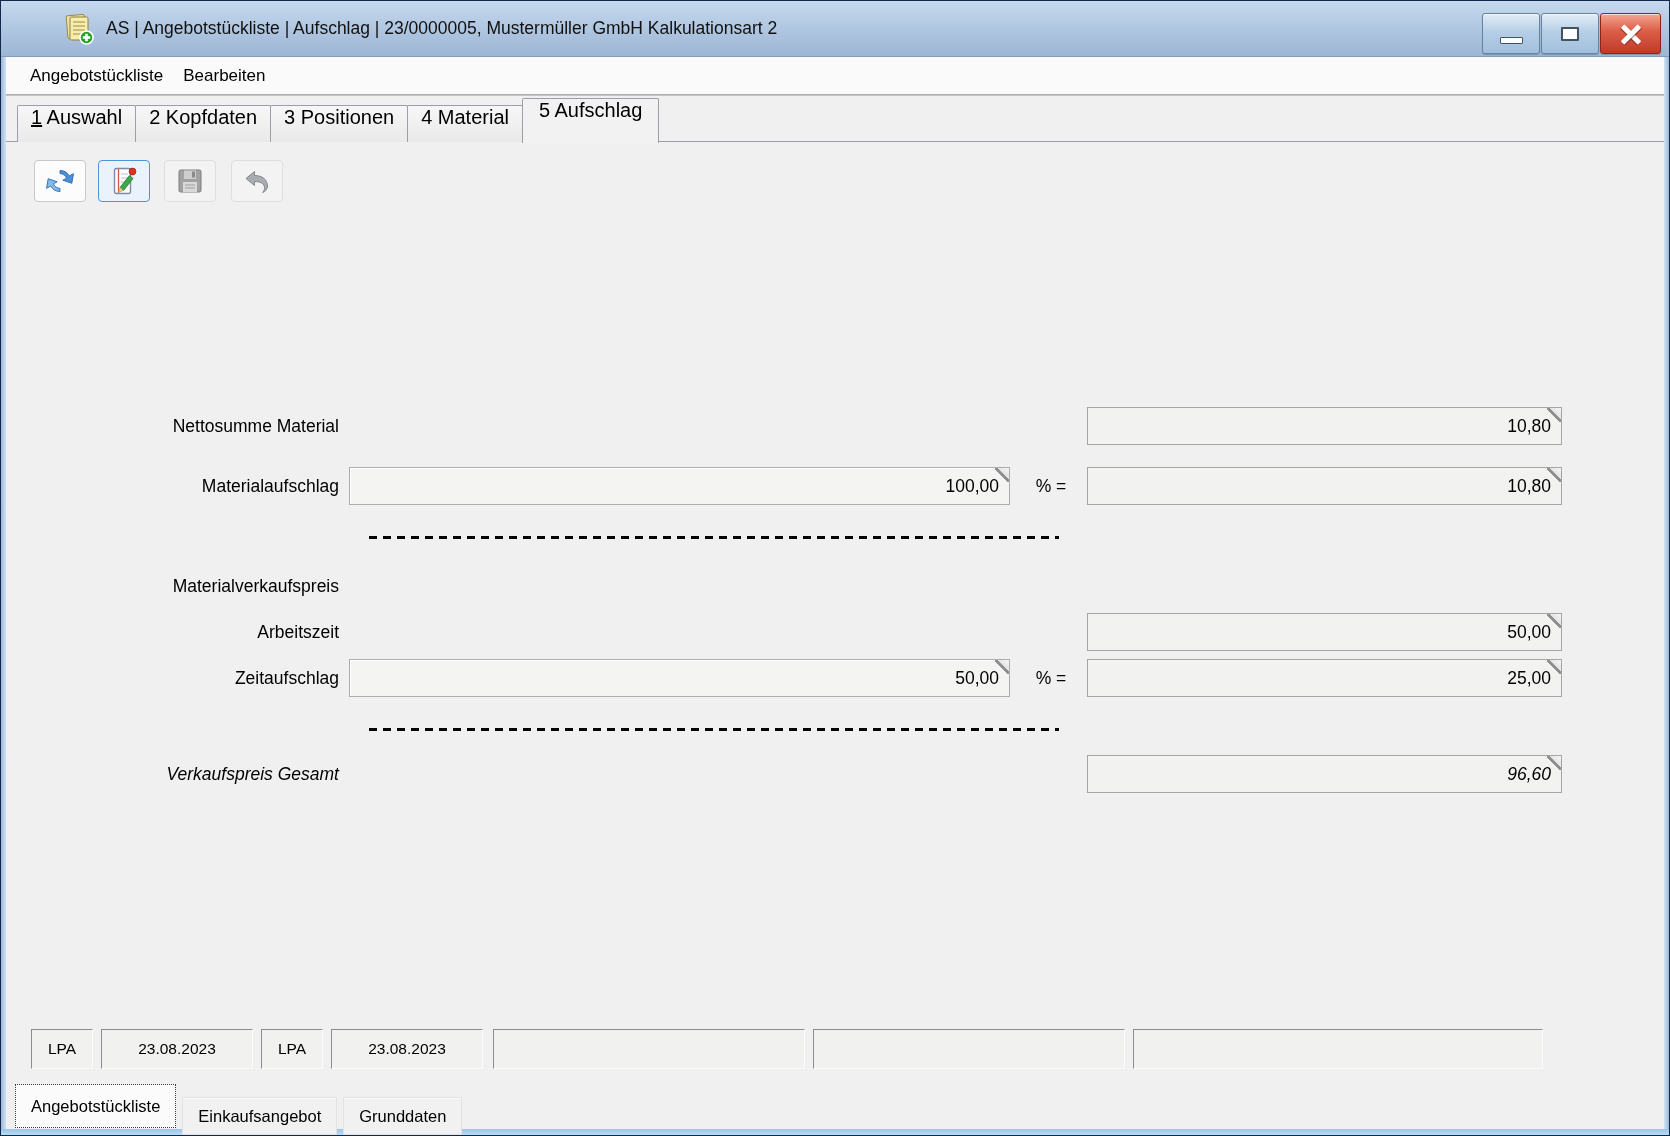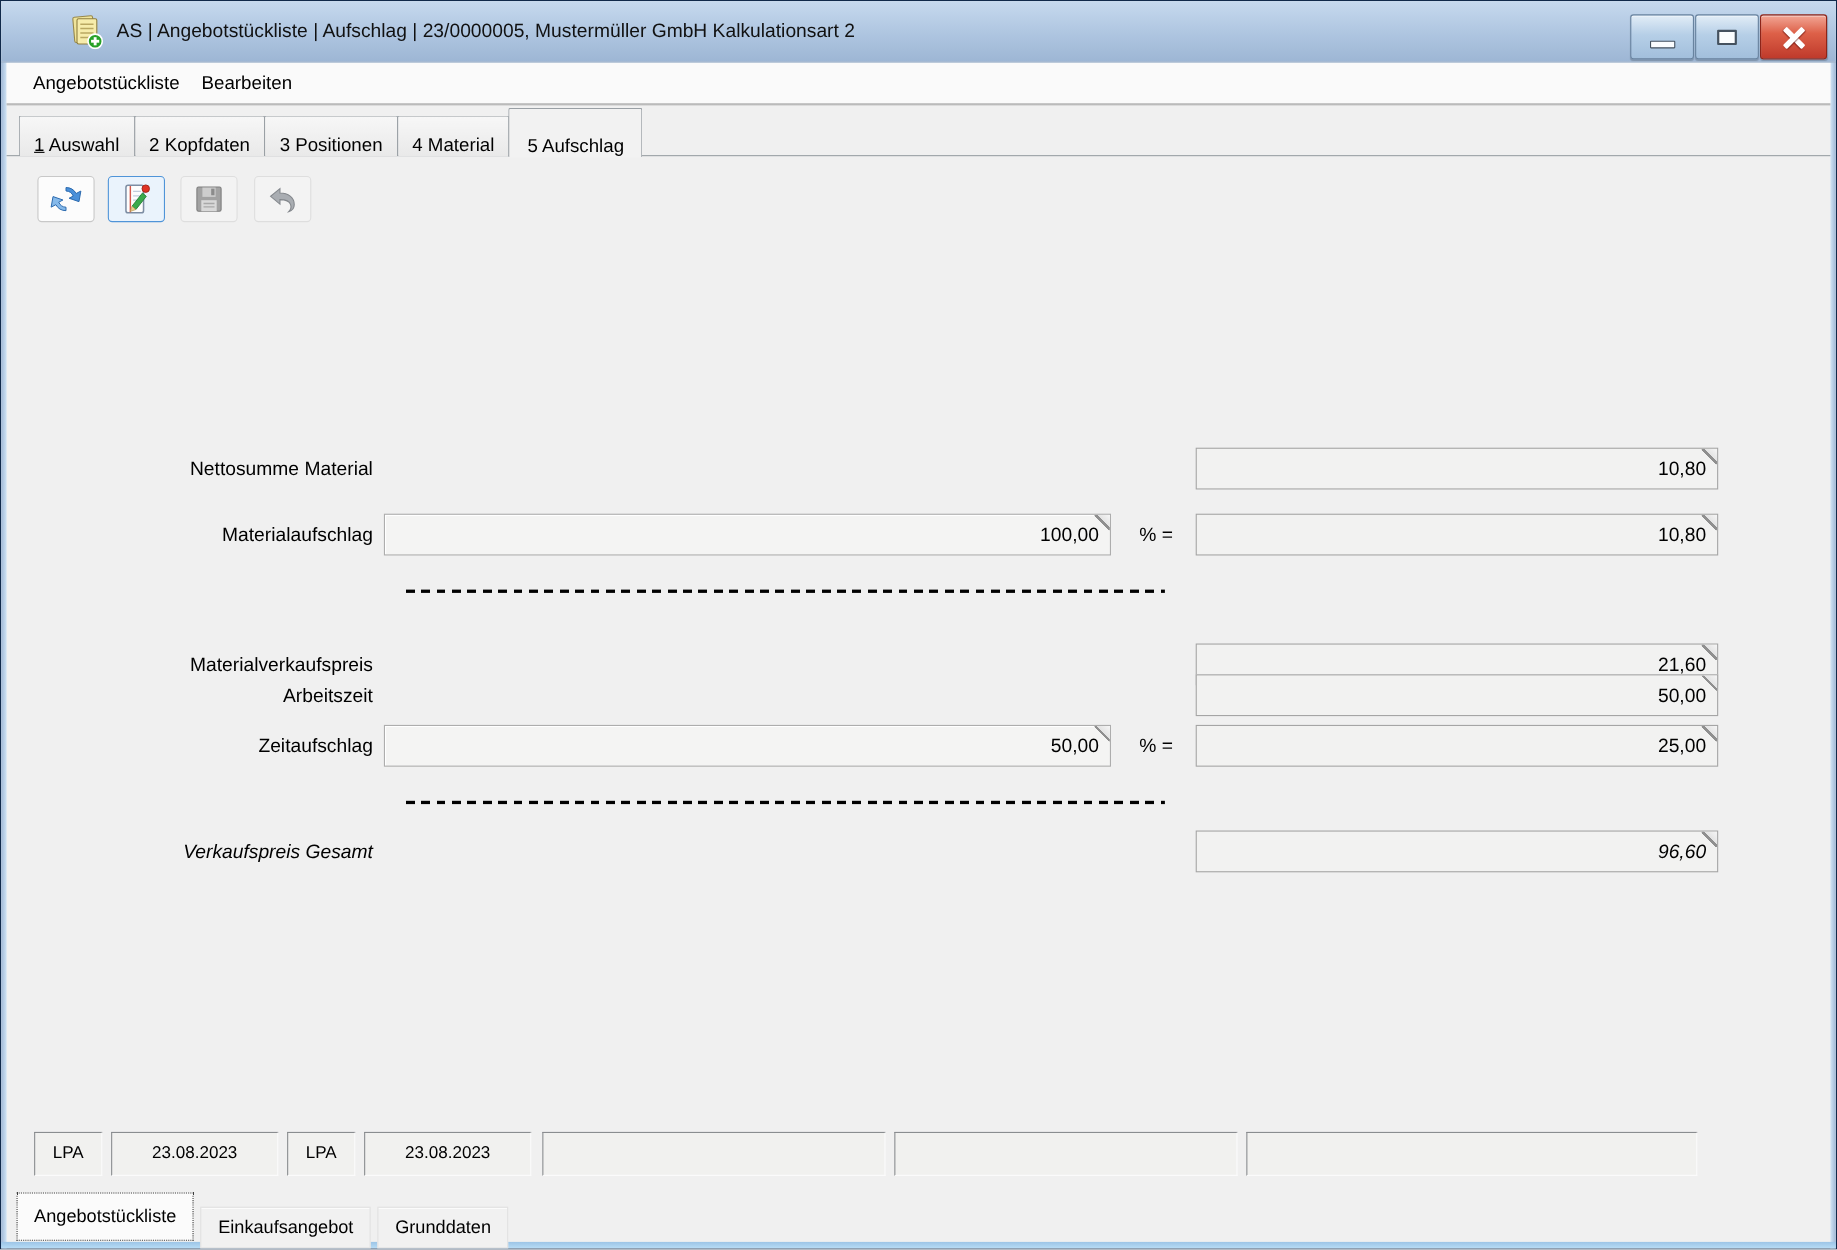--- a/index.html
+++ b/index.html
@@ -37,21 +37,21 @@
   .glyph-close i:first-child{transform:rotate(45deg);}
   .glyph-close i:last-child{transform:rotate(-45deg);}
   
   .menubar{position:absolute;left:5px;right:5px;top:56px;height:37px;background:#fafafa;display:flex;align-items:center;padding-left:14px;}
   .menu-item{font-size:17px;padding:5px 10px;cursor:default;}
   .menuline{position:absolute;left:5px;right:5px;top:93px;height:2px;background:linear-gradient(#a6a6a6,#cfcfcf);}
   
   .tabline{position:absolute;left:5px;right:5px;top:140px;height:1px;background:#9aa0a5;z-index:4;}
   .tabstrip{position:absolute;left:16px;top:96px;height:45px;display:flex;align-items:flex-end;z-index:5;}
   .tab{
-    height:37px;padding:0 13px;display:flex;align-items:flex-end;font-size:17px;
+    height:37px;padding:0 13px;display:flex;align-items:flex-start;font-size:20px;
     background:linear-gradient(#f7f7f7,#e9e9e9);
     border:1px solid #9aa0a5;border-bottom:none;border-radius:2px 2px 0 0;
     margin-right:-1px;white-space:nowrap;cursor:default;
   }
   .tab.active{height:45px;background:#f2f2f2;margin-bottom:-1px;z-index:6;padding:0 16px;}
   .mn{text-decoration:underline;}
   
   .tbtn{
     position:absolute;top:159px;width:52px;height:42px;border-radius:4px;
     display:flex;align-items:center;justify-content:center;
@@ -74,21 +74,21 @@
     background:linear-gradient(to top right,rgba(0,0,0,0) 46%,#8f8f8f 46%,#8f8f8f 58%,#e3e3e3 58%,#f6f6f6 100%);
   }
   .f-in{left:348px;width:661px;background:#f4f4f3;border-color:#adadad;box-shadow:inset 1px 1px 0 #ffffff;}
   .f-out{left:1086px;width:475px;}
   .pcteq{position:absolute;left:1022px;width:56px;height:38px;line-height:38px;text-align:center;font-size:17.5px;}
   .sep{
     position:absolute;left:368px;width:690px;height:3px;
     background:repeating-linear-gradient(90deg,#000 0 8px,rgba(0,0,0,0) 8px 14px);
   }
   .y1{top:406px;} .y2{top:466px;} .ysep1{top:535px;}
-  .y3{top:584px;} .y4{top:612px;} .y5{top:658px;} .ysep2{top:727px;} .y6{top:754px;font-style:italic;}
+  .y3{top:566px;} .y4{top:612px;} .y5{top:658px;} .ysep2{top:727px;} .y6{top:754px;font-style:italic;}
   
   .sbox{
     position:absolute;top:1028px;height:40px;background:#f1f1ef;
     border:1px solid;border-color:#8a8d90 #fcfcfc #fcfcfc #8a8d90;
     display:flex;align-items:center;justify-content:center;
     font-size:15.5px;white-space:nowrap;
   }
   .sb1{left:30px;width:62px;} .sb2{left:100px;width:152px;}
   .sb3{left:260px;width:62px;} .sb4{left:330px;width:152px;}
   .sb5{left:492px;width:312px;} .sb6{left:812px;width:312px;} .sb7{left:1132px;width:410px;}
@@ -199,21 +199,20 @@
   <div class="field f-out y1"><span>10,80</span><i class="notch"></i></div>
 
   <div class="flabel y2">Materialaufschlag</div>
   <div class="field f-in y2"><span>100,00</span><i class="notch"></i></div>
   <div class="pcteq y2">% =</div>
   <div class="field f-out y2"><span>10,80</span><i class="notch"></i></div>
 
   <div class="sep ysep1"></div>
 
   <div class="flabel y3">Materialverkaufspreis</div>
-  <div class="field f-out y3"><span>21,60</span><i class="notch"></i></div>
 
   <div class="flabel y4">Arbeitszeit</div>
   <div class="field f-out y4"><span>50,00</span><i class="notch"></i></div>
 
   <div class="flabel y5">Zeitaufschlag</div>
   <div class="field f-in y5"><span>50,00</span><i class="notch"></i></div>
   <div class="pcteq y5">% =</div>
   <div class="field f-out y5"><span>25,00</span><i class="notch"></i></div>
 
   <div class="sep ysep2"></div>

